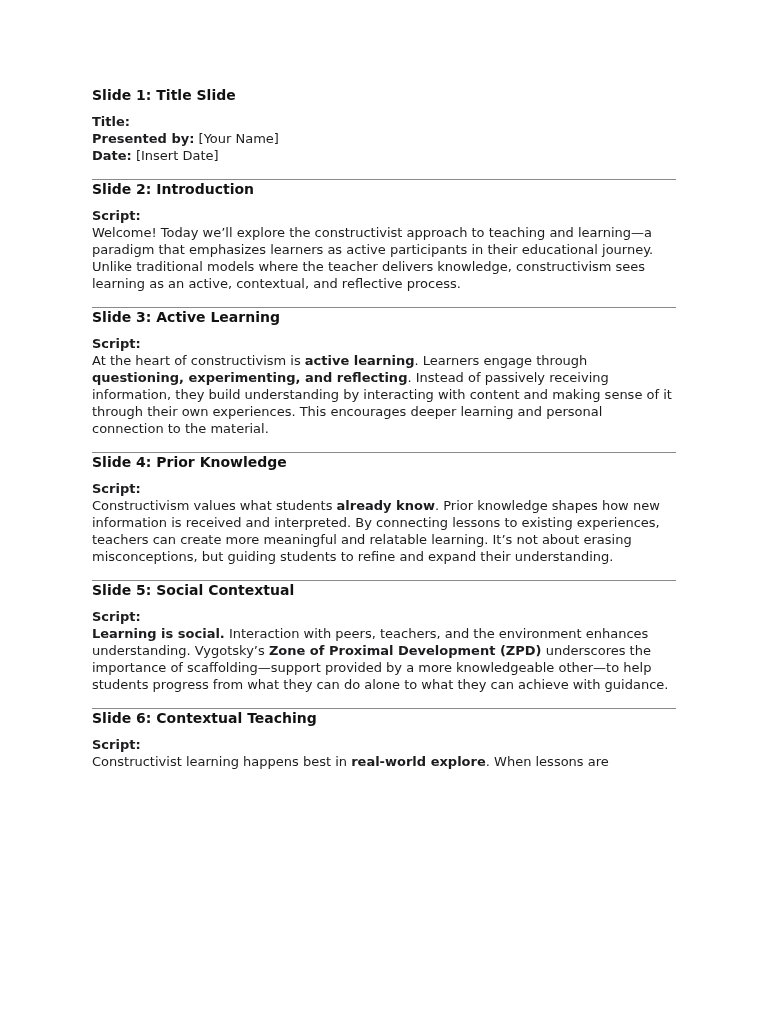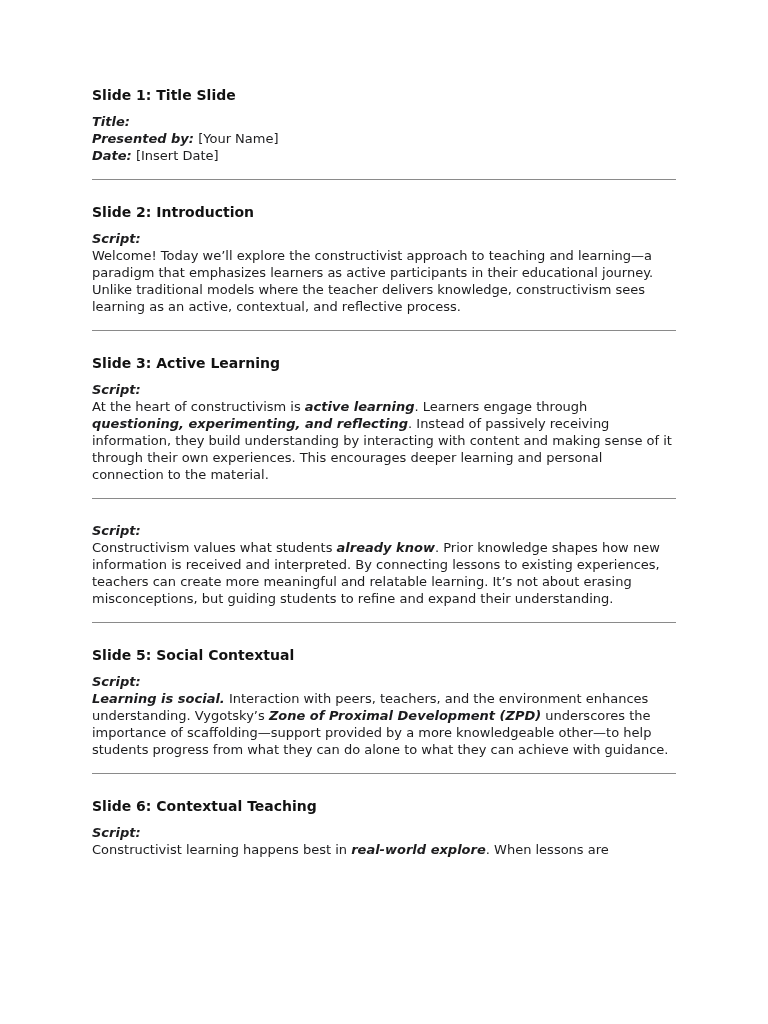--- a/index.html
+++ b/index.html
@@ -9,38 +9,37 @@
     height: 1024px;
     margin: 0 auto;
     padding: 86px 92px 0 92px;
     background: #ffffff;
     font-family: "DejaVu Sans", "Liberation Sans", sans-serif;
     color: #1c1c1e;
     overflow: hidden;
   }
   .section {
     padding-bottom: 15px;
-    margin-bottom: 23px;
   }
   .section.has-divider {
     border-bottom: 1px solid #8a8a8a;
   }
   .section-heading {
     font-size: 14px;
     font-weight: bold;
     line-height: 18px;
     margin-bottom: 9px;
     color: #121212;
   }
   .section-body .line {
     font-size: 13px;
     line-height: 17px;
     color: #1c1c1e;
   }
-  .b { font-weight: bold; font-style: italic; }
+  .b { font-weight: bold; }
 </style>
 </head>
 <body>
 
 <main>
   <div id="sections">
   <section class="section has-divider">
     <h3 class="section-heading">Slide 1: Title Slide</h3>
     <div class="section-body">
           <div class="line"><span class="b">Title:</span></div>
@@ -59,20 +58,21 @@
 
   <section class="section has-divider">
     <h3 class="section-heading">Slide 3: Active Learning</h3>
     <div class="section-body">
           <div class="line"><span class="b">Script:</span></div>
           <div class="line"><span>At the heart of constructivism is </span><span class="b">active learning</span><span>. Learners engage through </span><span class="b">questioning, experimenting, and reflecting</span><span>. Instead of passively receiving information, they build understanding by interacting with content and making sense of it through their own experiences. This encourages deeper learning and personal connection to the material.</span></div>
         </div>
   </section>
 
   <section class="section has-divider">
+    <h3 class="section-heading">Slide 4: Prior Knowledge</h3>
     <div class="section-body">
           <div class="line"><span class="b">Script:</span></div>
           <div class="line"><span>Constructivism values what students </span><span class="b">already know</span><span>. Prior knowledge shapes how new information is received and interpreted. By connecting lessons to existing experiences, teachers can create more meaningful and relatable learning. It’s not about erasing misconceptions, but guiding students to refine and expand their understanding.</span></div>
         </div>
   </section>
 
   <section class="section has-divider">
     <h3 class="section-heading">Slide 5: Social Contextual</h3>
     <div class="section-body">
           <div class="line"><span class="b">Script:</span></div>

